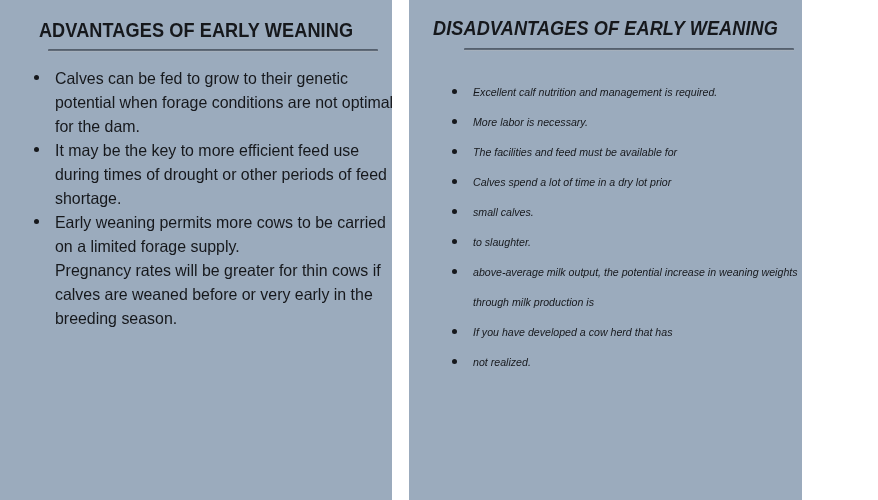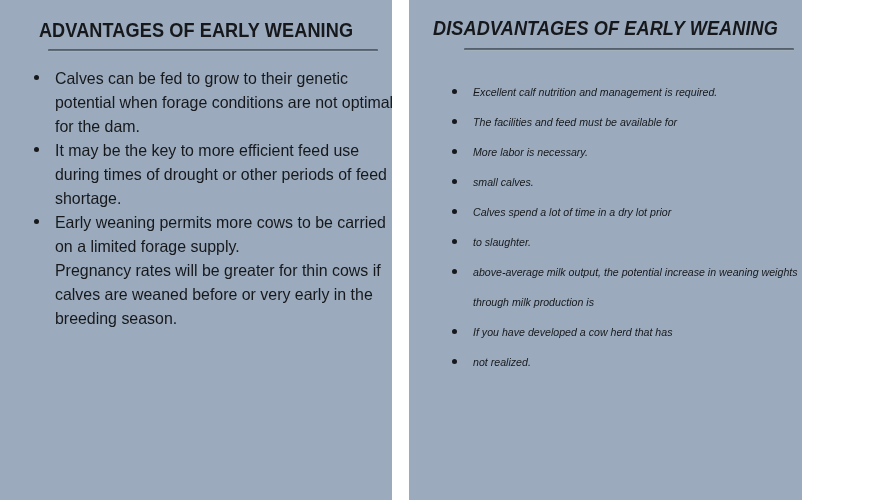--- a/index.html
+++ b/index.html
@@ -181,33 +181,33 @@
   <section class="panel panel-right">
     <h2 class="panel-title">DISADVANTAGES OF EARLY WEANING</h2>
     <div class="title-rule"></div>
     <ul class="bullets" id="right-list">
         <li>
           <span class="dot"></span>
           <span class="txt">Excellent calf nutrition and management is required.</span>
         </li>
         <li>
           <span class="dot"></span>
+          <span class="txt">More labor is necessary.</span>
+        </li>
+        <li>
+          <span class="dot"></span>
           <span class="txt">The facilities and feed must be available for</span>
         </li>
         <li>
           <span class="dot"></span>
-          <span class="txt">More labor is necessary.</span>
+          <span class="txt">Calves spend a lot of time in a dry lot prior</span>
         </li>
         <li>
           <span class="dot"></span>
           <span class="txt">small calves.</span>
-        </li>
-        <li>
-          <span class="dot"></span>
-          <span class="txt">Calves spend a lot of time in a dry lot prior</span>
         </li>
         <li>
           <span class="dot"></span>
           <span class="txt">to slaughter.</span>
         </li>
         <li>
           <span class="dot"></span>
           <span class="txt">above-average milk output, the potential increase in weaning weights through milk production is</span>
         </li>
         <li>

